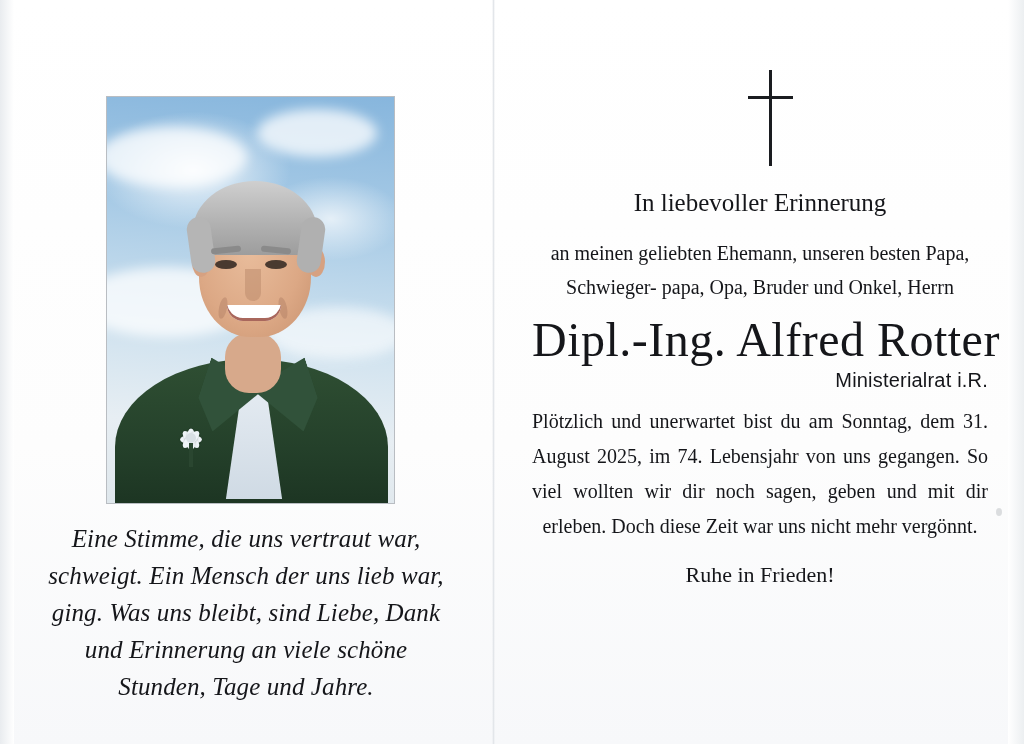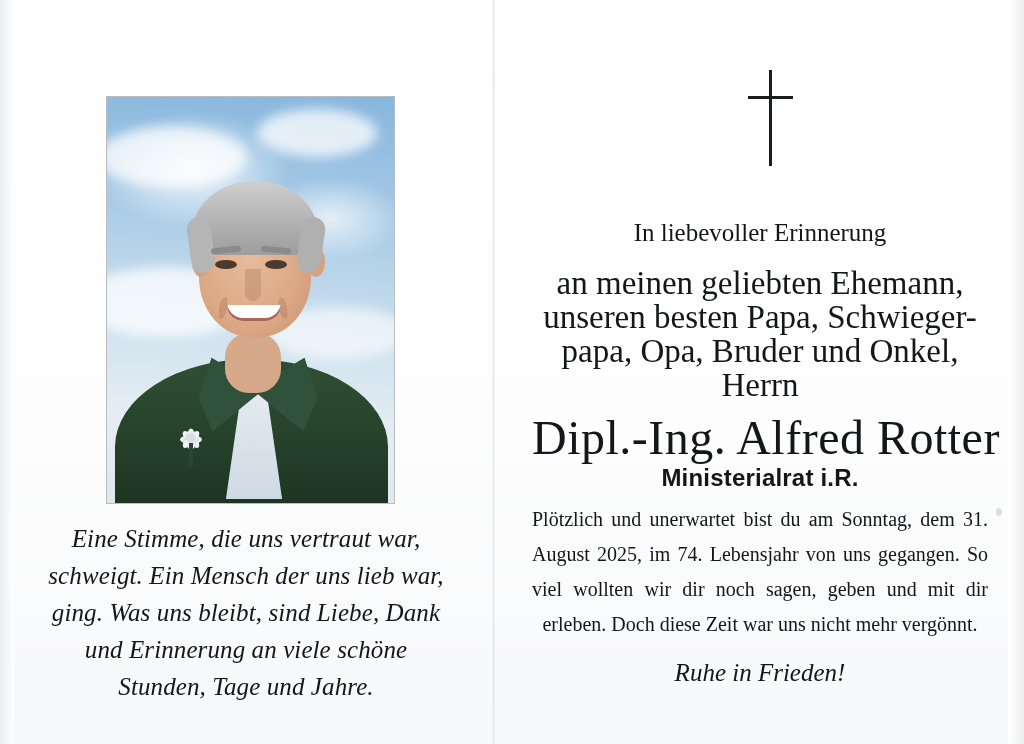--- a/index.html
+++ b/index.html
@@ -262,58 +262,57 @@
     height: 3px;
     background: #1a1c20;
   }
   .memorial {
     position: absolute;
     left: 40px;
     top: 186px;
     width: 456px;
     text-align: center;
     color: #15161a;
-    margin-top: 30px;
   }
   .intro {
     font-size: 25px;
     line-height: 34px;
     margin-bottom: 16px;
   }
   .dedication {
-    font-size: 33px;
+    font-size: 20px;
     line-height: 34px;
     margin-bottom: 12px;
   }
   .name {
     font-size: 48px;
     line-height: 48px;
     letter-spacing: 0.5px;
     margin-top: 8px;
     margin-bottom: 2px;
     white-space: nowrap;
   }
   .title-rank {
     font-family: "Liberation Sans", sans-serif;
-    font-size: 24px;
-    font-weight: bold;
+    font-size: 20px;
+    font-weight: normal;
     line-height: 28px;
     margin-bottom: 10px;
     letter-spacing: 0.2px;
+    text-align: right;
   }
   .body-text {
     font-size: 20px;
     line-height: 35px;
     text-align: justify;
     text-align-last: center;
     margin-bottom: 14px;
   }
   .closing {
-    font-size: 25px;
-    font-style: italic;
+    font-size: 22px;
     line-height: 34px;
   }
   .speck {
     position: absolute;
     right: 22px;
     top: 508px;
     width: 6px; height: 8px;
     background: #d7d9dc;
     border-radius: 50%;
     opacity: .9;

